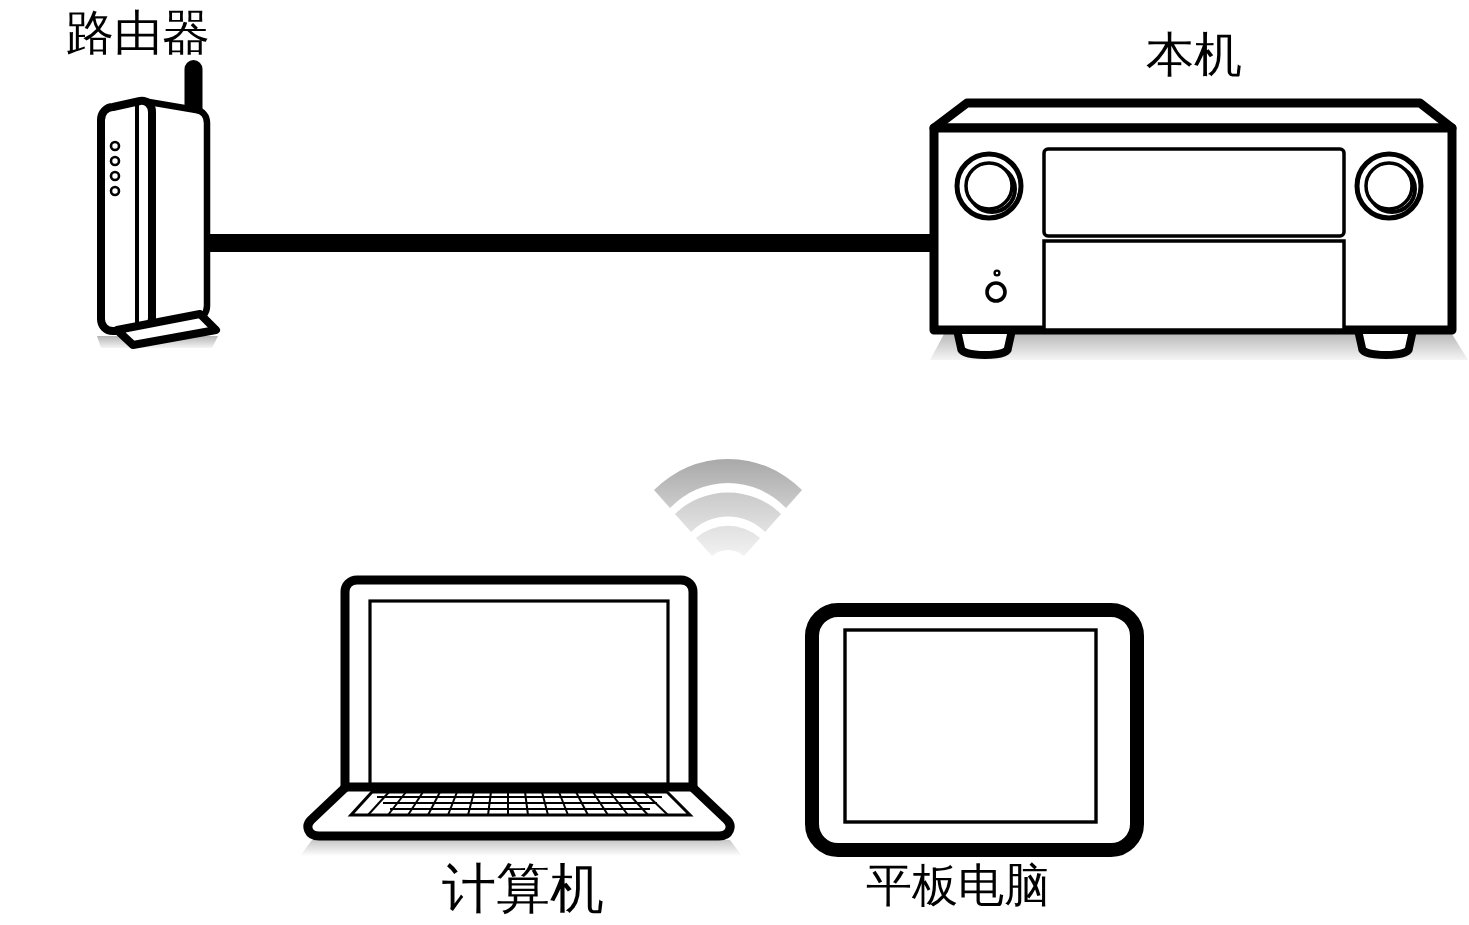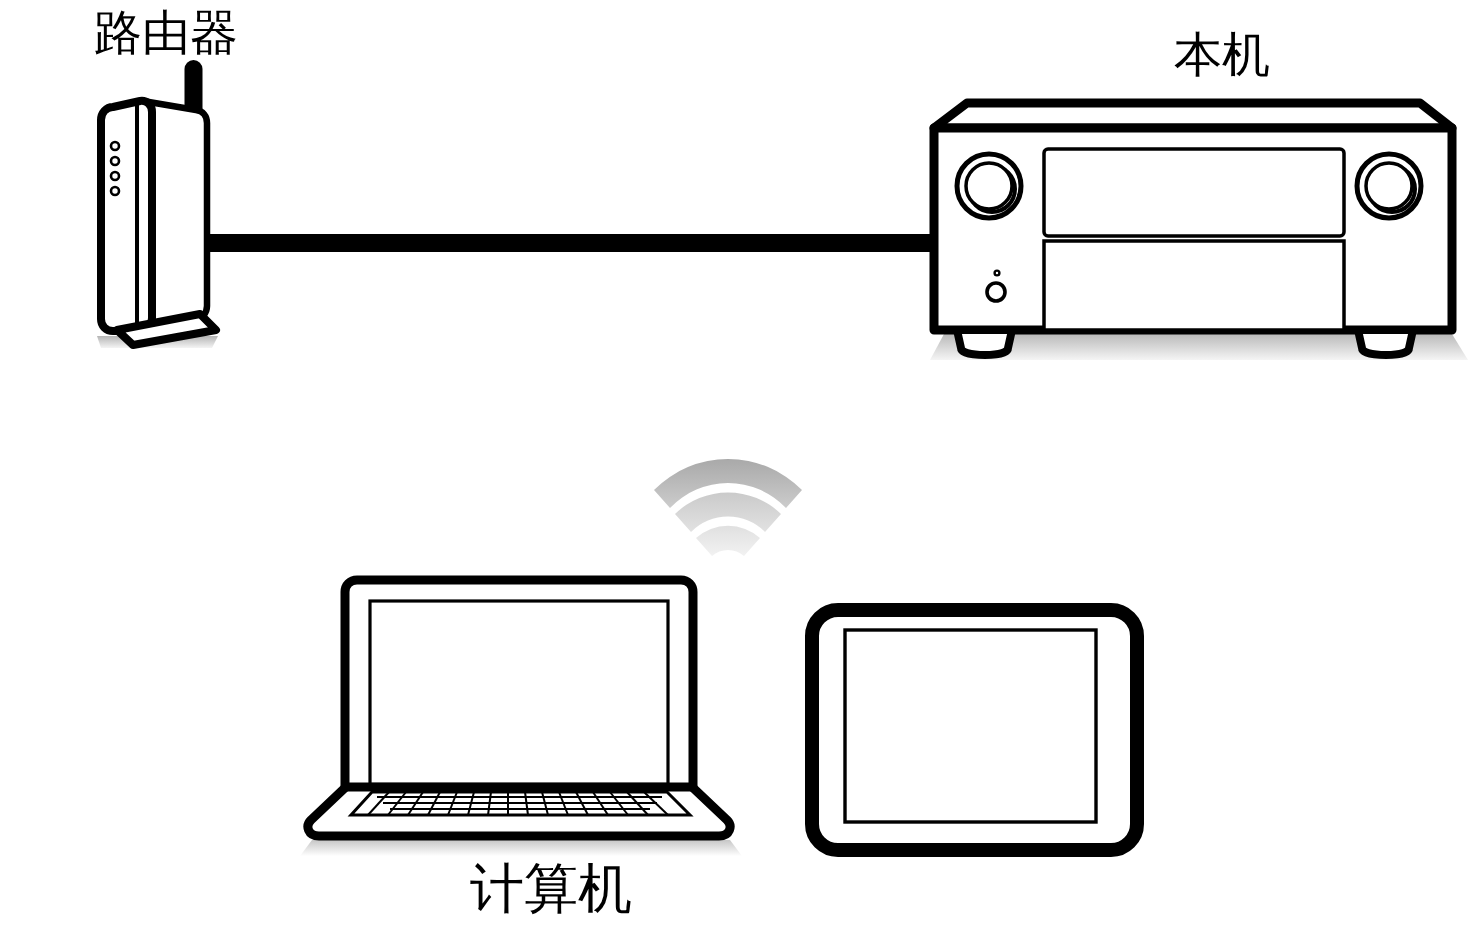--- a/index.html
+++ b/index.html
@@ -18,21 +18,20 @@
     overflow: hidden;
   }
   .label {
     position: absolute;
     color: #000000;
     font-family: "DejaVu Sans", "Liberation Sans", sans-serif;
     font-weight: 400;
     white-space: nowrap;
     line-height: 1;
     letter-spacing: 0px;
-    margin-left: 28px;
   }
   #label-router   { left: 66px;  top: 8px;   font-size: 48px; }
   #label-unit     { left: 1146px; top: 30px;  font-size: 48px; }
   #label-computer { left: 442px; top: 862px; font-size: 54px; }
   #label-tablet   { left: 866px; top: 862px; font-size: 46px; }
 
   .svg-layer {
     position: absolute;
     left: 0;
     top: 0;
@@ -44,20 +43,21 @@
 <body>
 
 <div id="stage">
 
   <div class="label" id="label-router">路由器</div>
 
   <div class="label" id="label-unit">本机</div>
 
   <div class="label" id="label-computer">计算机</div>
 
+  <div class="label" id="label-tablet">平板电脑</div>
 
   <svg class="svg-layer" viewBox="0 0 1469 925" xmlns="http://www.w3.org/2000/svg">
 
     <defs>
       <linearGradient id="gradShadow" x1="0" y1="0" x2="0" y2="1">
         <stop offset="0%" stop-color="#a8a8a8"></stop>
         <stop offset="100%" stop-color="#f2f2f2"></stop>
       </linearGradient>
       <linearGradient id="gradWifi1" x1="0" y1="0" x2="0" y2="1">
         <stop offset="0%" stop-color="#a9a9a9"></stop>

